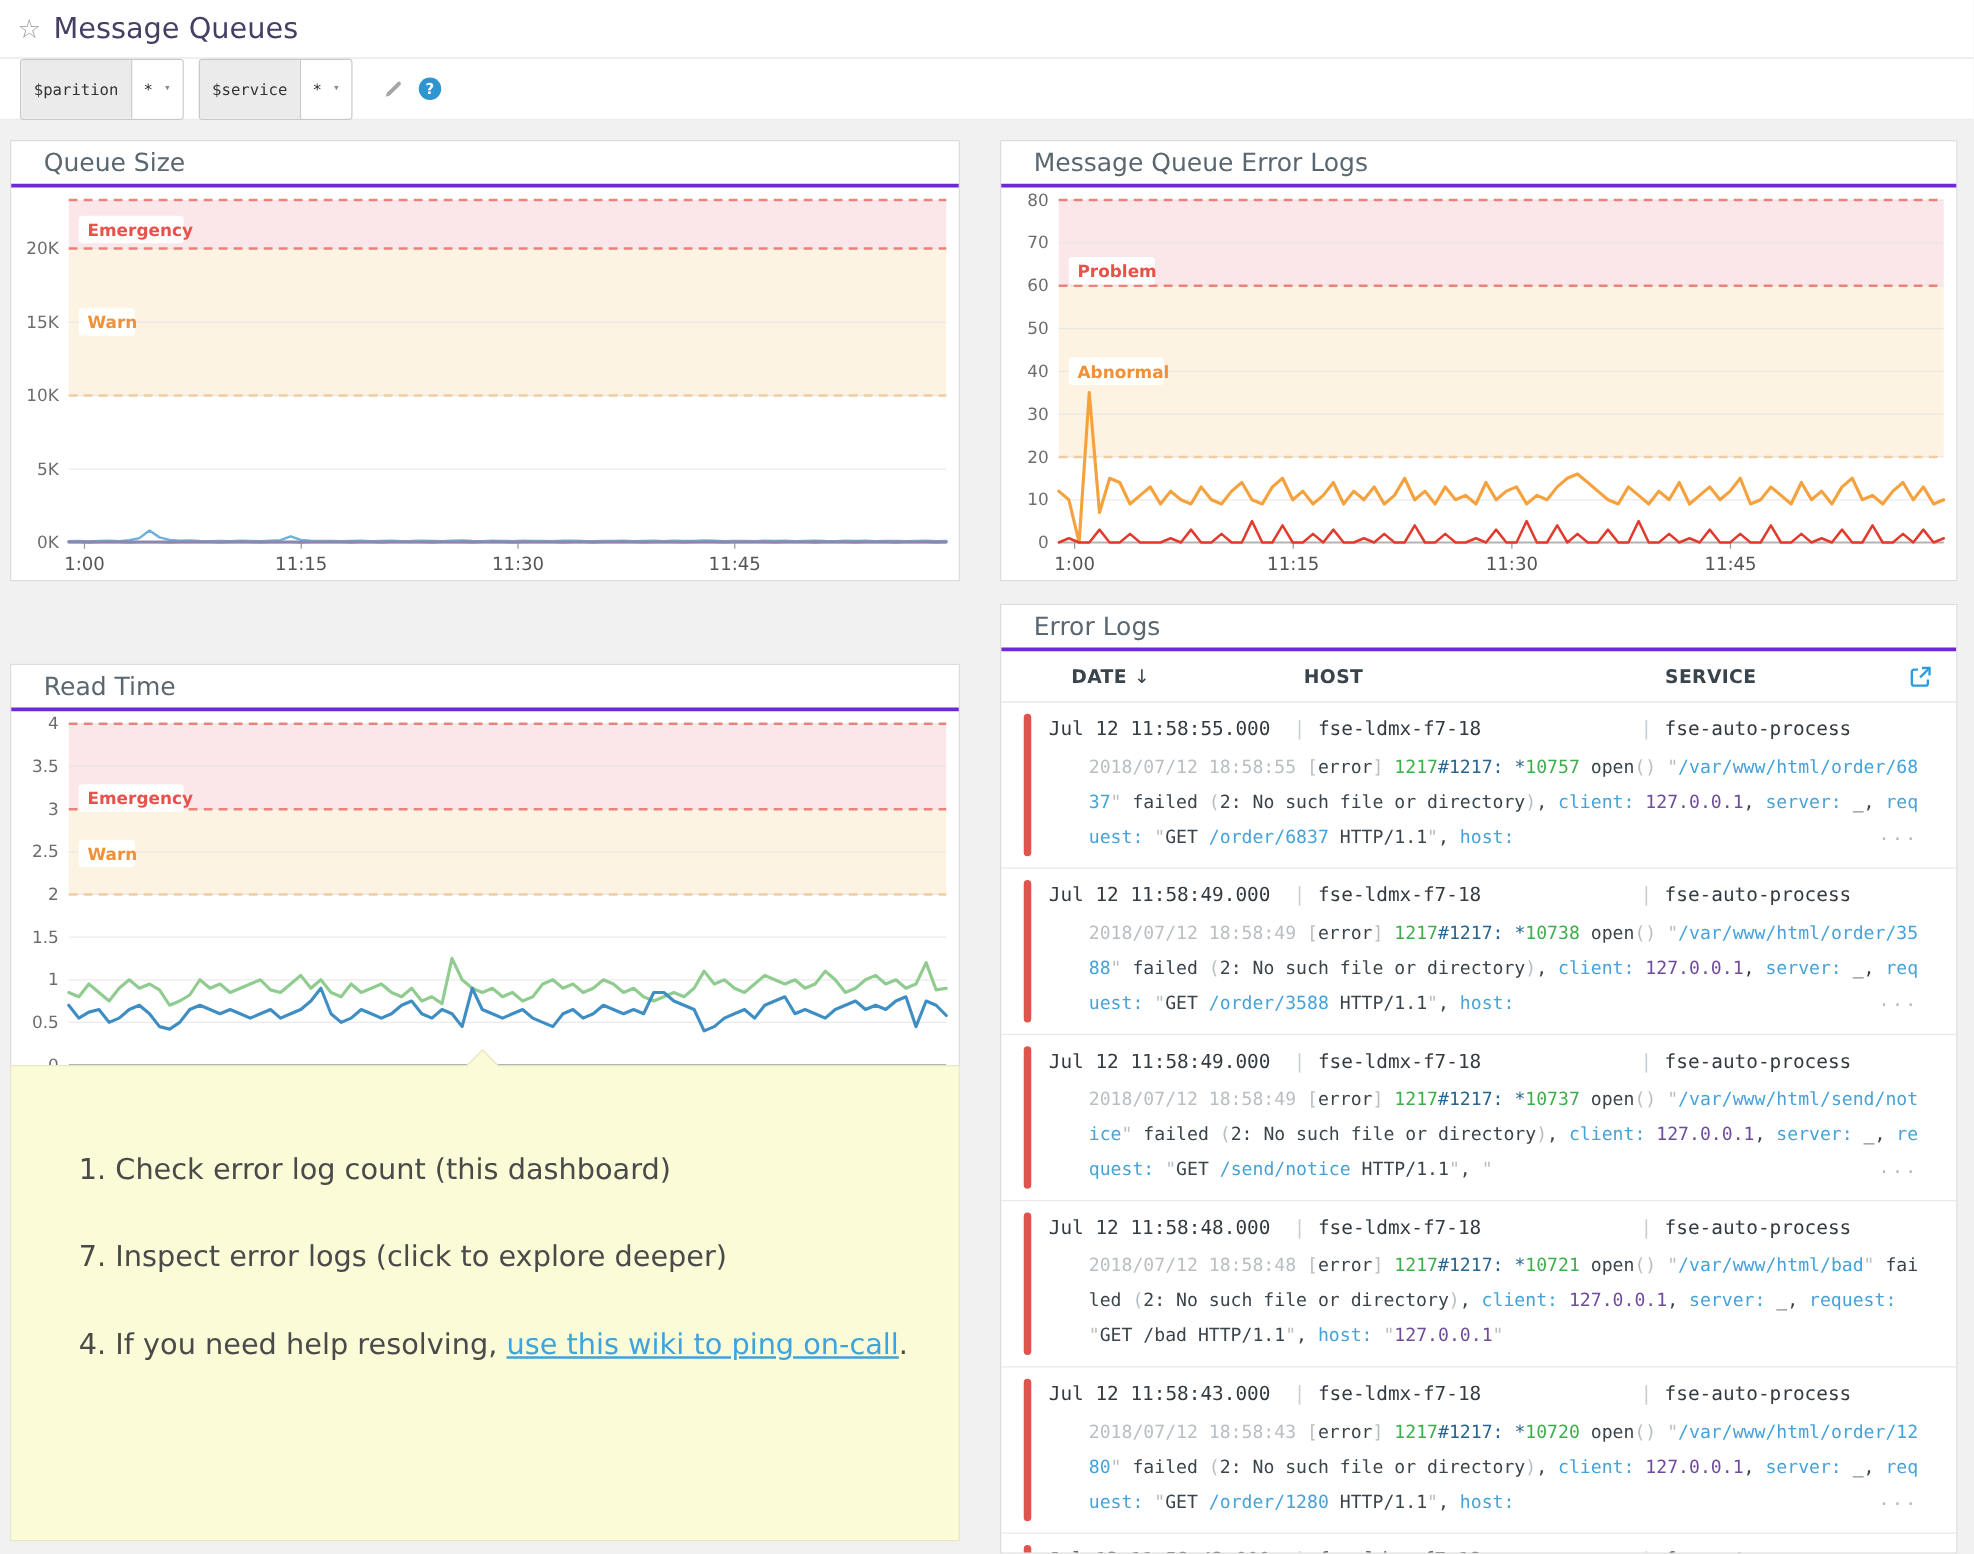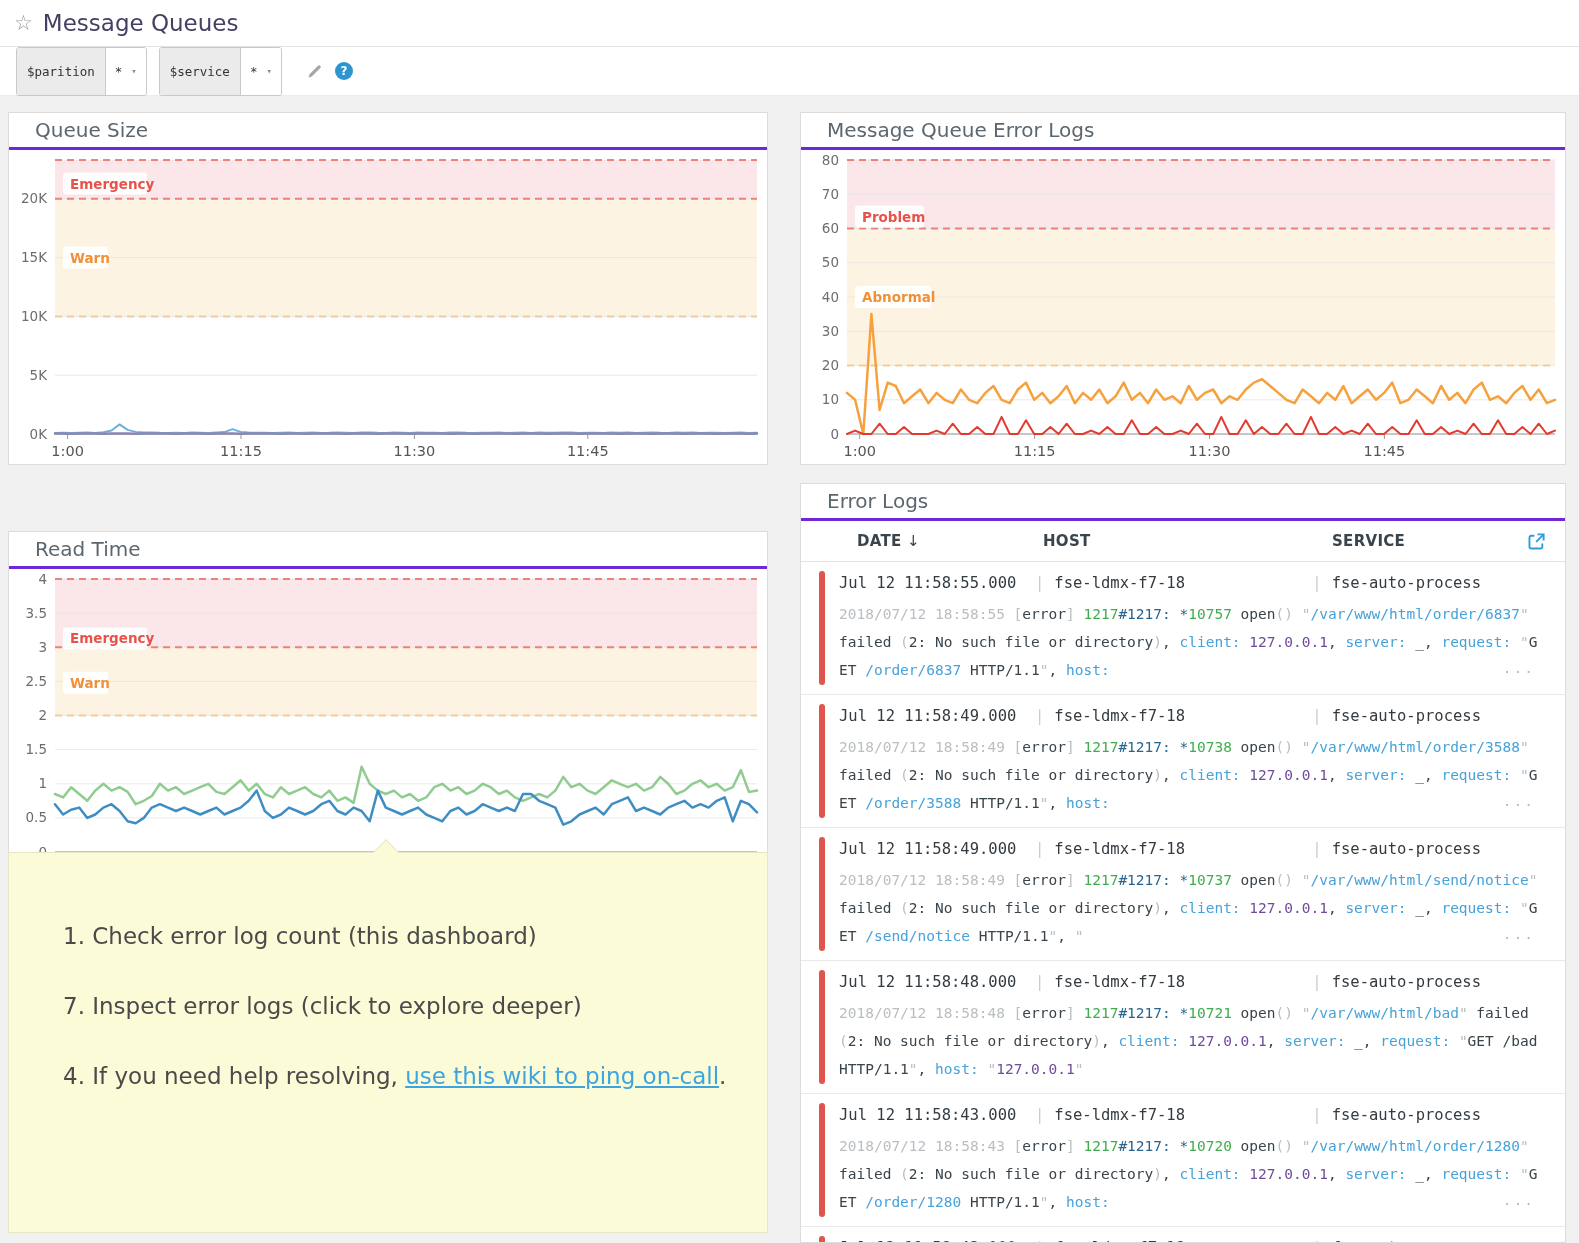--- a/index.html
+++ b/index.html
@@ -56,21 +56,21 @@
   .lh-ext { flex:none; cursor:pointer; display:inline-flex;}
   .log-row{ position:relative; padding:9px 26px 10px 38px; border-bottom:1px solid #e9e9e9; cursor:pointer;}
   .le-bar{ position:absolute; left:18px; top:9px; bottom:9px; width:6px; border-radius:3px; background:#e0544d;}
   .le-head{ display:flex; font-family:"DejaVu Sans Mono","Liberation Mono",monospace;
     font-size:15.5px; color:#333b41; line-height:24px;}
   .le-date{ width:186px; flex:none;}
   .le-sep{ color:#c9ced1; margin:0 10px; flex:none;}
   .le-host{ width:248px; flex:none; overflow:hidden;}
   .le-svc{ width:226px; flex:none;}
   .le-msg{ position:relative; margin-top:5px; font-family:"DejaVu Sans Mono","Liberation Mono",monospace;
-    font-size:14.5px; line-height:28px; word-break:break-all;}
+    font-size:14.5px; line-height:28px; word-break:break-all;margin-left:32px;}
   .t-g{ color:#b9bec2; } .t-d{ color:#3a444b; } .t-grn{ color:#3fad4c; }
   .t-nb{ color:#27648f; } .t-b{ color:#46a2d9; } .t-p{ color:#6f4b9b; }
   .ellipsis{ position:absolute; right:4px; bottom:2px; color:#b9b9b9; letter-spacing:2px;}
 </style>
 </head>
 <body>
 
 <div class="page-header">
   <span class="star">☆</span>
   <h1 class="page-title">Message Queues</h1>

